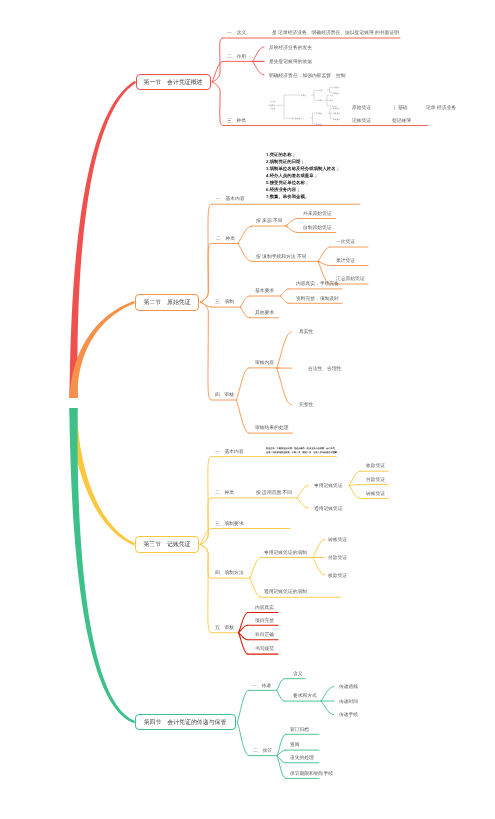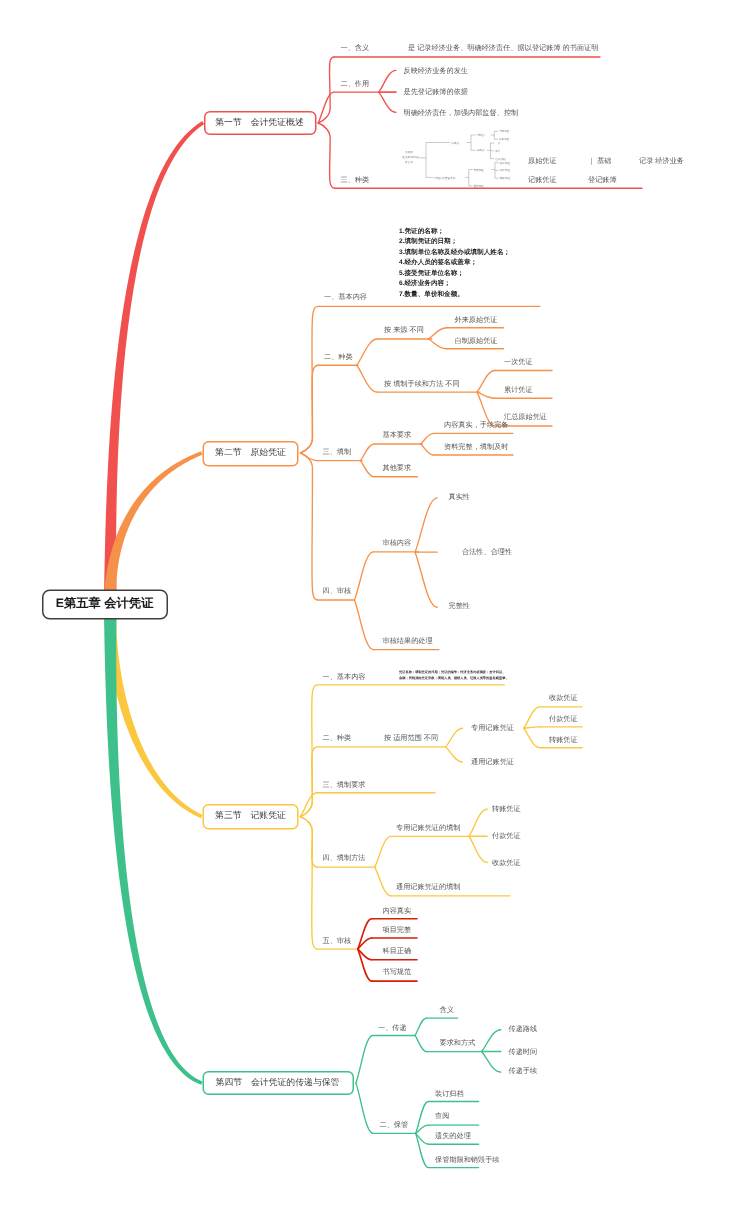--- a/index.html
+++ b/index.html
@@ -173,23 +173,20 @@
 <path d="M330.0,108.4 L332.5,108.4" stroke="#909090" stroke-width="0.32" fill="none"></path>
 <text x="333.1" y="109.1" font-size="1.75" fill="#777" text-anchor="start">收款凭证</text>
 <path d="M330.0,113.6 L332.5,113.6" stroke="#909090" stroke-width="0.32" fill="none"></path>
 <text x="333.1" y="114.2" font-size="1.75" fill="#777" text-anchor="start">付款凭证</text>
 <path d="M330.0,118.8 L332.5,118.8" stroke="#909090" stroke-width="0.32" fill="none"></path>
 <text x="333.1" y="119.5" font-size="1.75" fill="#777" text-anchor="start">转账凭证</text>
 <path d="M327.5,113.0 L330.0,113.0" stroke="#909090" stroke-width="0.32" fill="none"></path>
    </g>
   </svg>
 
-  <div class="node root" style="left:27.5px;top:392.5px;width:84px;height:20px;">
-    <span class="t">E第五章  会计凭证</span>
-  </div>
   <div class="node sec" style="left:135.5px;top:73.5px;width:75px;height:16.5px;border-color:#F0514E;">
     <span class="t">第一节　会计凭证概述</span>
   </div>
   <div class="node sec" style="left:134.5px;top:293.5px;width:64.4px;height:17px;border-color:#F69149;">
     <span class="t">第二节　原始凭证</span>
   </div>
   <div class="node sec" style="left:134.5px;top:536px;width:64.2px;height:16.7px;border-color:#FBC73E;">
     <span class="t">第三节　记账凭证</span>
   </div>
   <div class="node sec" style="left:134.6px;top:713.7px;width:101.2px;height:16.8px;border-color:#3DC08A;">

